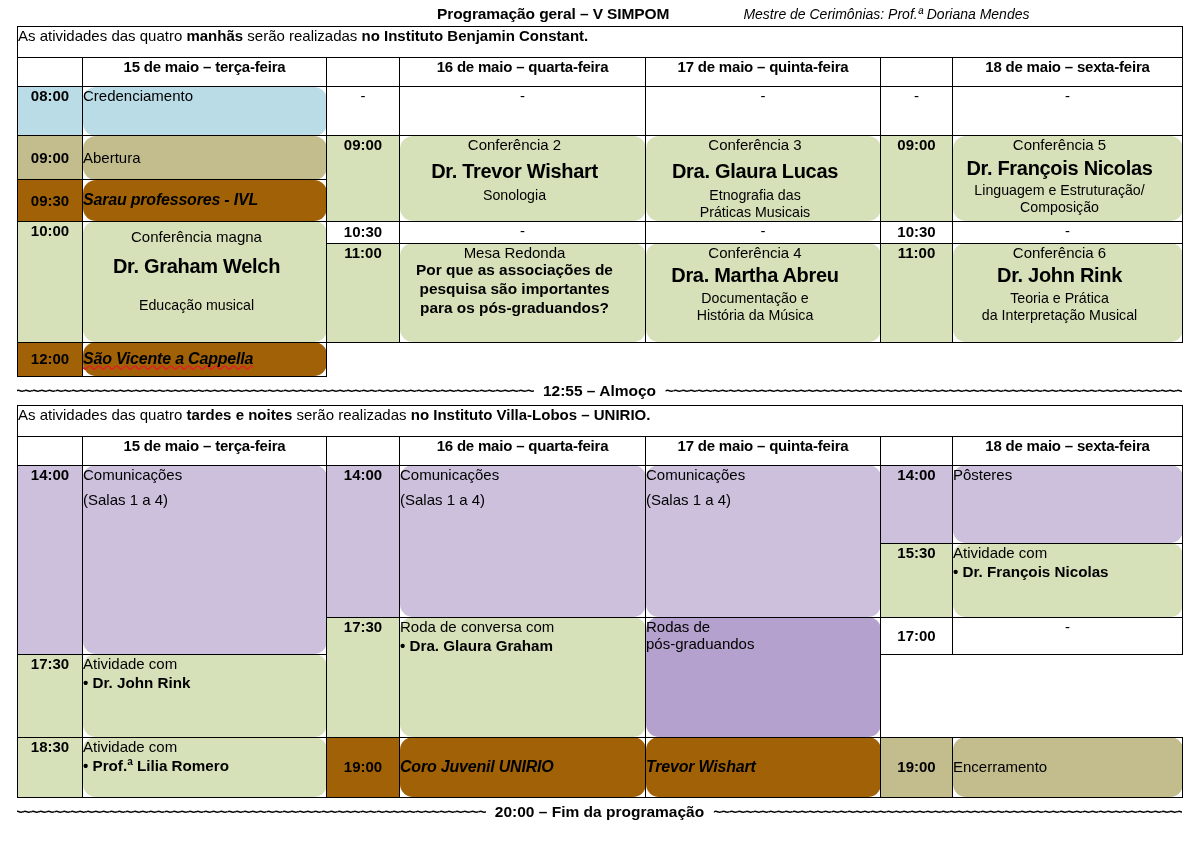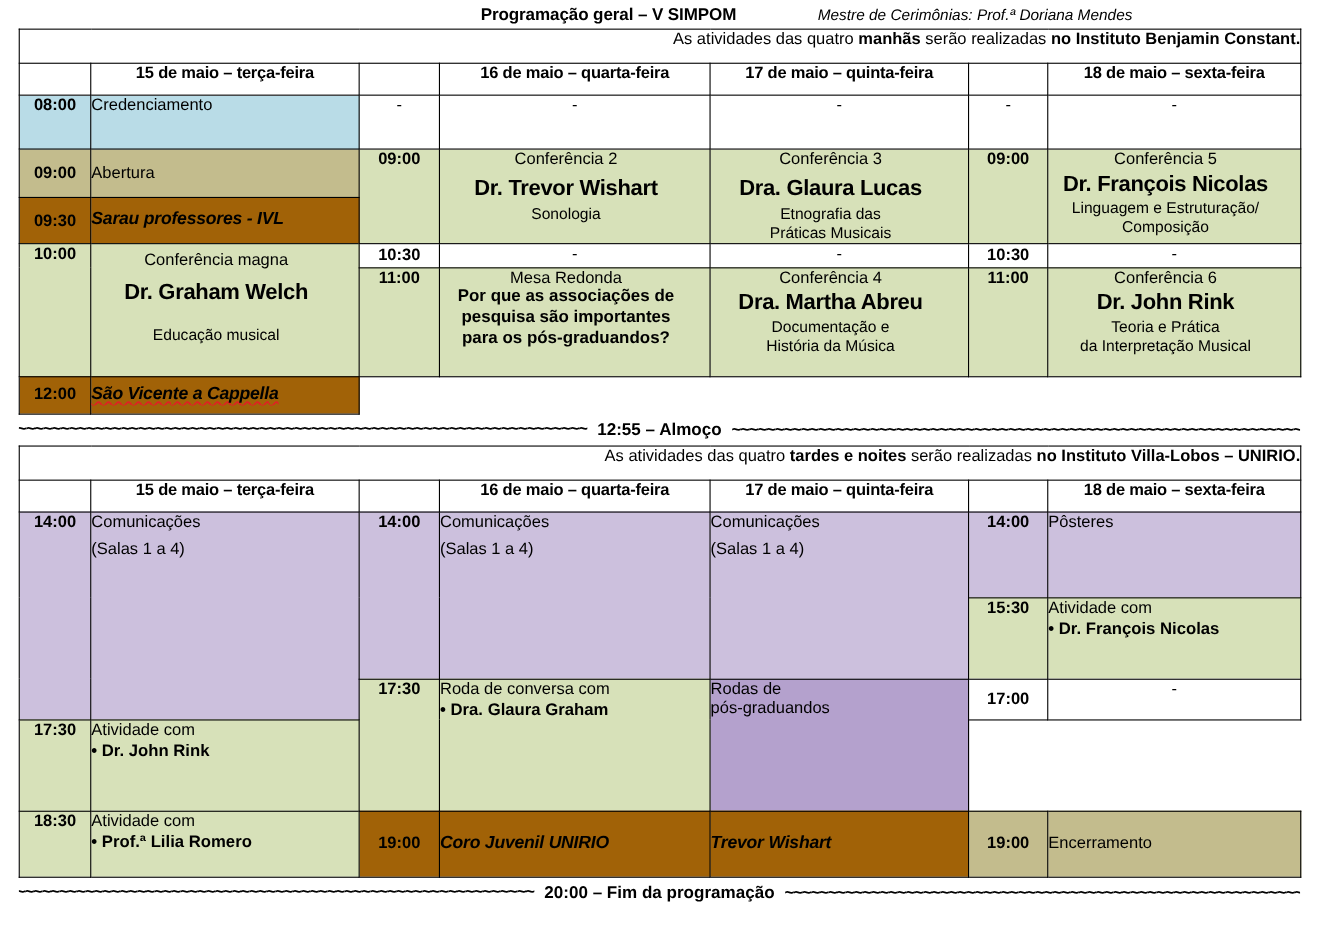--- a/index.html
+++ b/index.html
@@ -56,21 +56,21 @@
   table.sched td {
     border: 1.4px solid #000000;
     padding: 0;
     vertical-align: top;
     font-size: 15px;
     line-height: 1.18;
   }
 
   
   td.banner {
-    text-align: right;
+    text-align: left;
     font-size: 15.5px;
     height: 30px;
     vertical-align: middle;
     padding: 3px 0;
   }
   td.banner b { font-weight: bold; }
 
   
   td.dayhead {
     text-align: center;
@@ -88,20 +88,21 @@
     font-size: 15px;
     text-align: center;
     padding-top: 5px;
     white-space: nowrap;
   }
   td.time.mid { vertical-align: middle; padding-top: 0; }
 
   
   td.cell {
     padding: 5px 6px 5px 7px;
+    border-radius: 13px;
   }
   td.cell.center {
     text-align: center;
     padding-left: 4px;
     padding-right: 20px;
   }
   td.cell.vmid { vertical-align: middle; }
   td.dash {
     text-align: center;
     vertical-align: middle;

